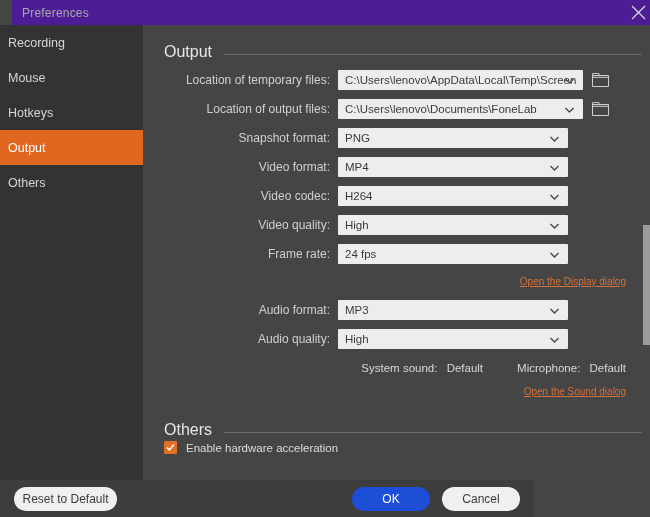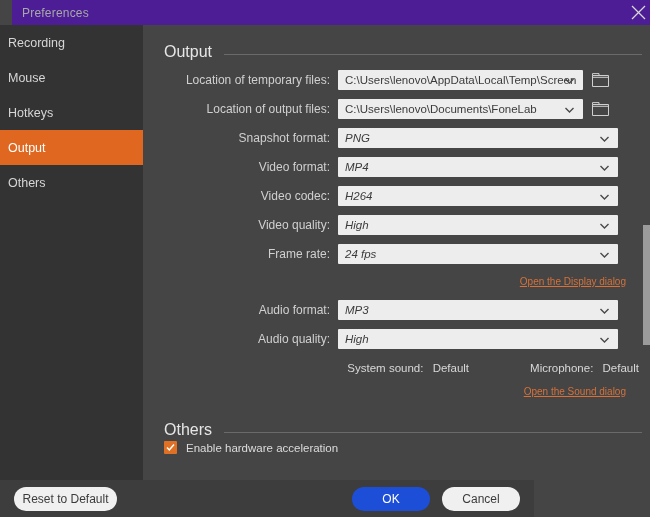--- a/index.html
+++ b/index.html
@@ -120,21 +120,21 @@
   .fctl {
     position: relative;
     height: 20px;
     background: #ededed;
     border-radius: 1px;
     display: flex;
     align-items: center;
     cursor: pointer;
     box-sizing: border-box;
   }
-  .fctl.wide { width: 280px; font-style: italic; }
+  .fctl.wide { width: 230px; }
   .fctl.narrow { width: 245px; }
   .fctl .fval {
     color: #3b3b3b;
     font-size: 11.5px;
     padding-left: 7px;
     white-space: nowrap;
     overflow: hidden;
   }
   .chev {
     position: absolute;
@@ -161,24 +161,23 @@
     font-size: 10px;
     text-decoration: underline;
     cursor: pointer;
   }
 
   .sound-row {
     display: flex;
     justify-content: flex-end;
     align-items: center;
     margin-top: 13px;
-    padding-right: 11px;
+    padding-right: 24px;
     color: #d8d8d8;
     font-size: 11.5px;
-    gap: 27px;
   }
   .sound-row .pair { margin-left: 34px; }
   .sound-row .pv { margin-left: 6px; }
 
   .chk-row {
     display: flex;
     align-items: center;
     margin-top: 2px;
     padding-left: 21px;
   }

